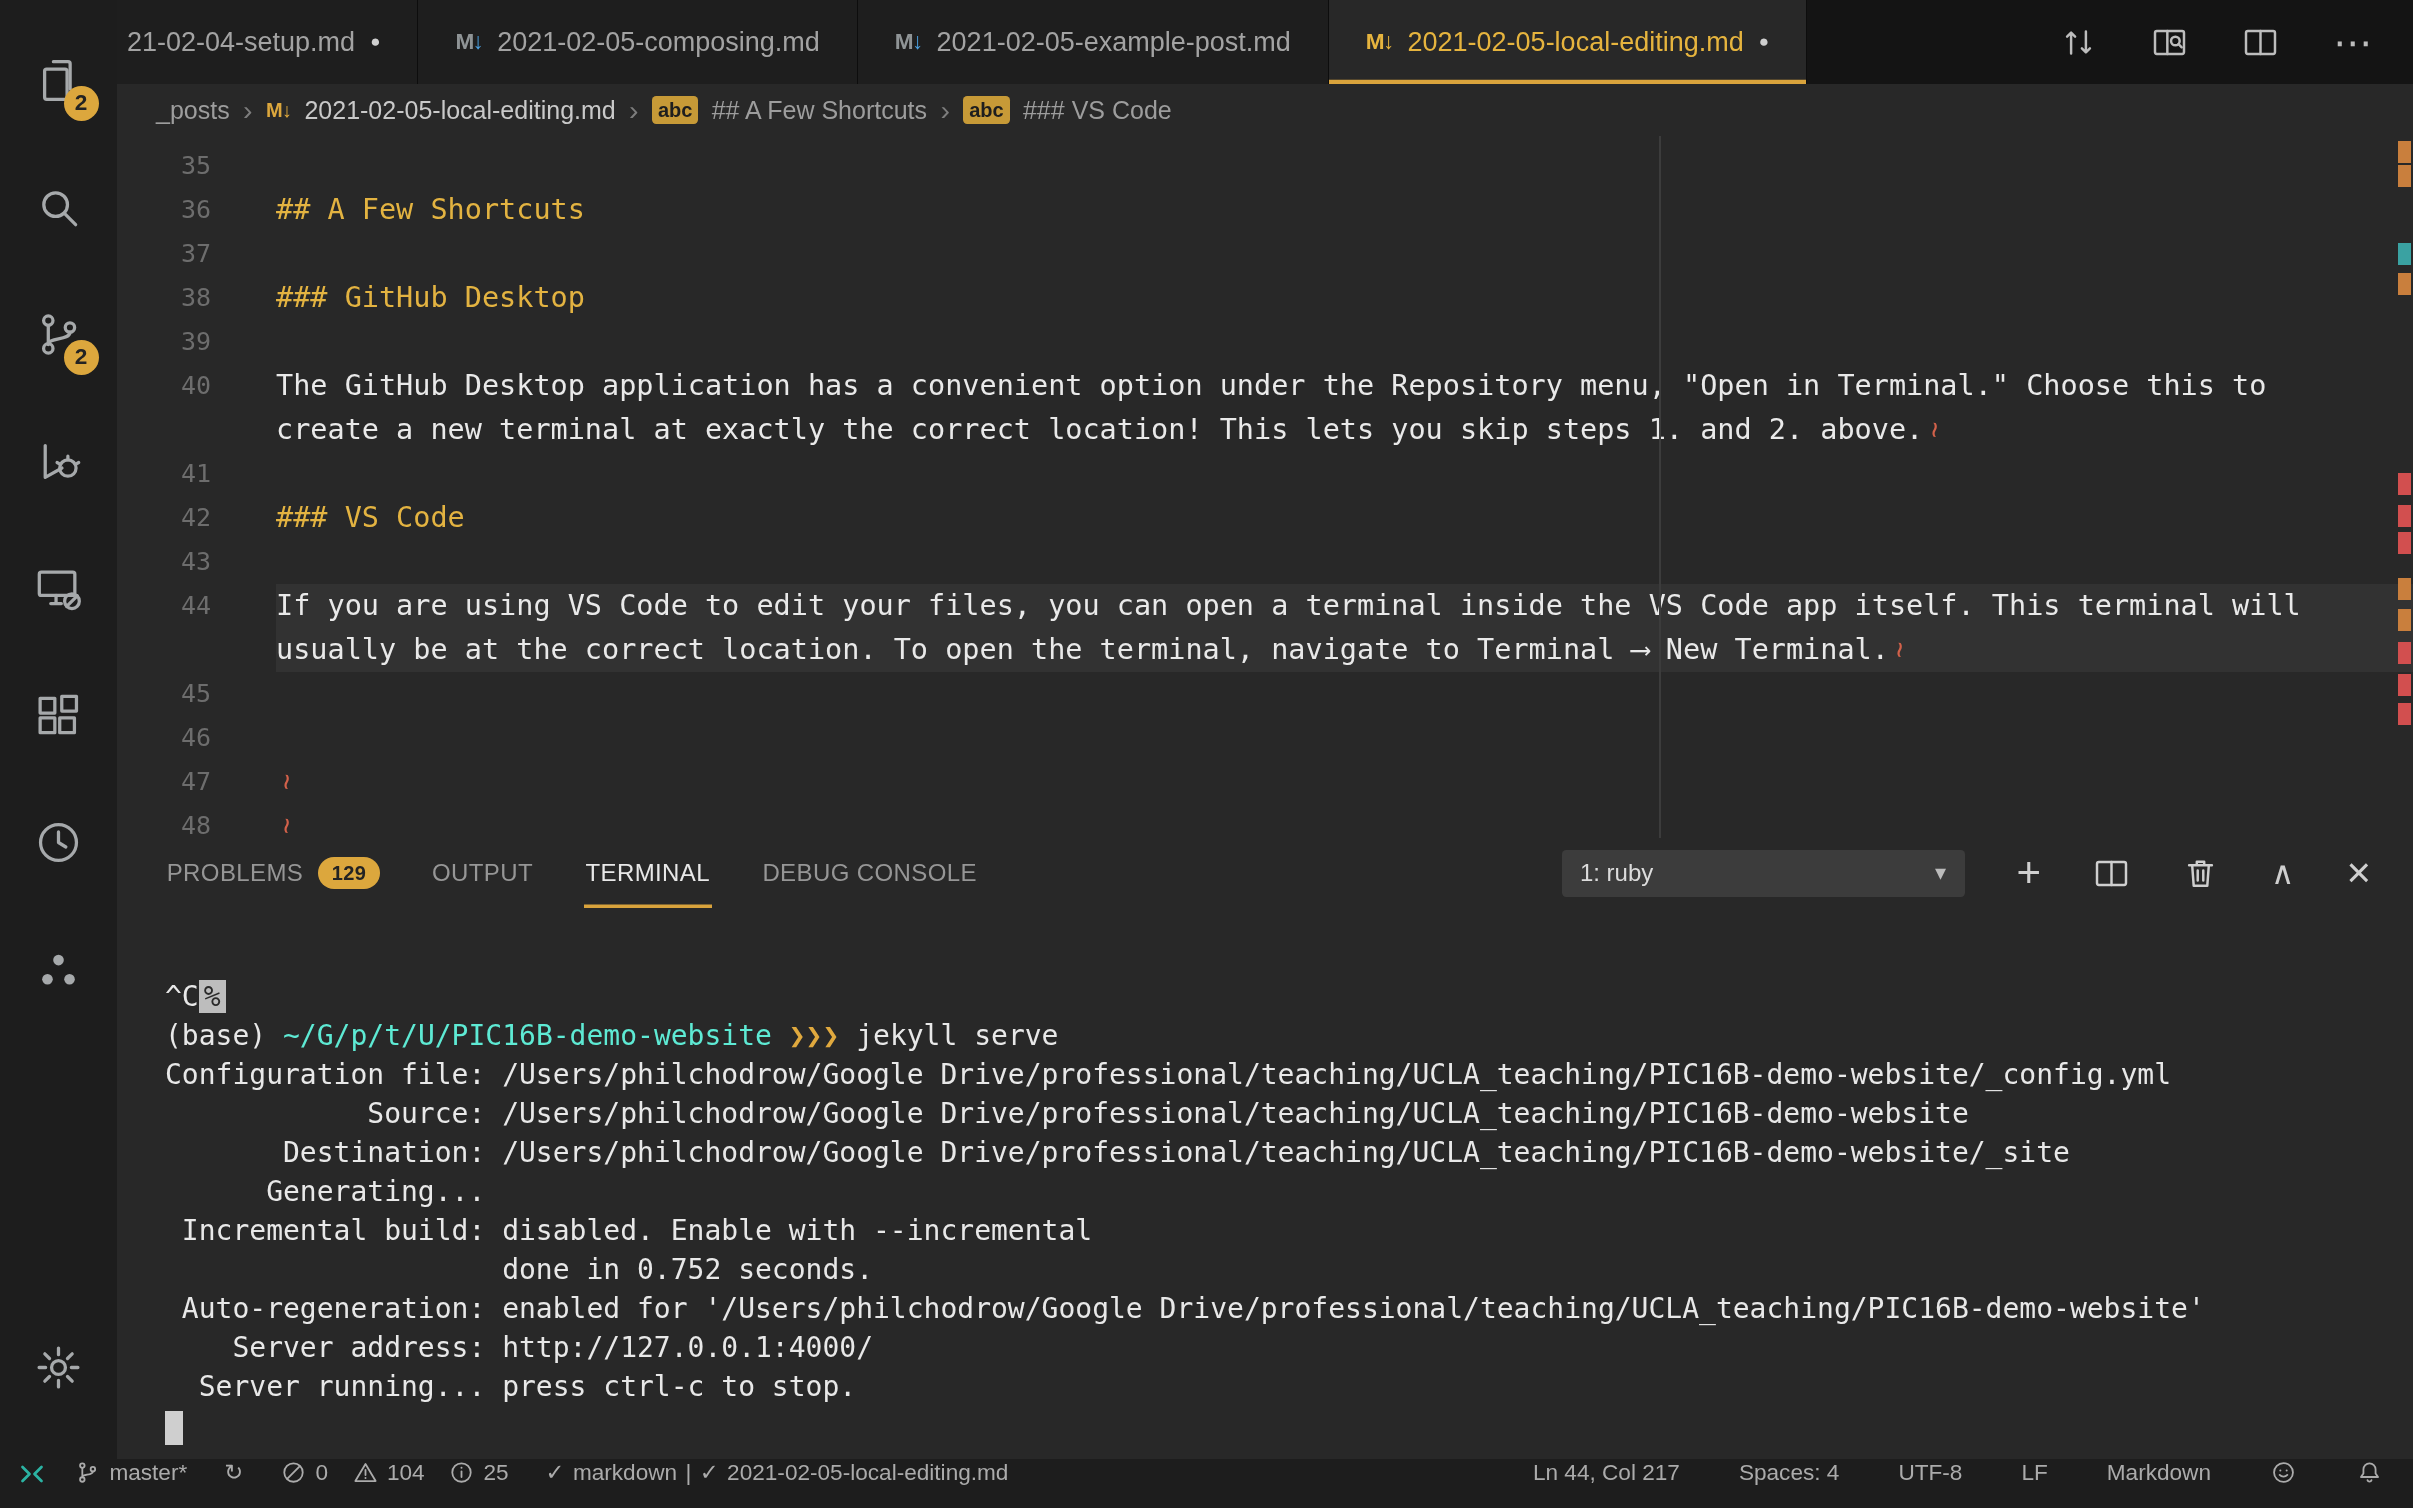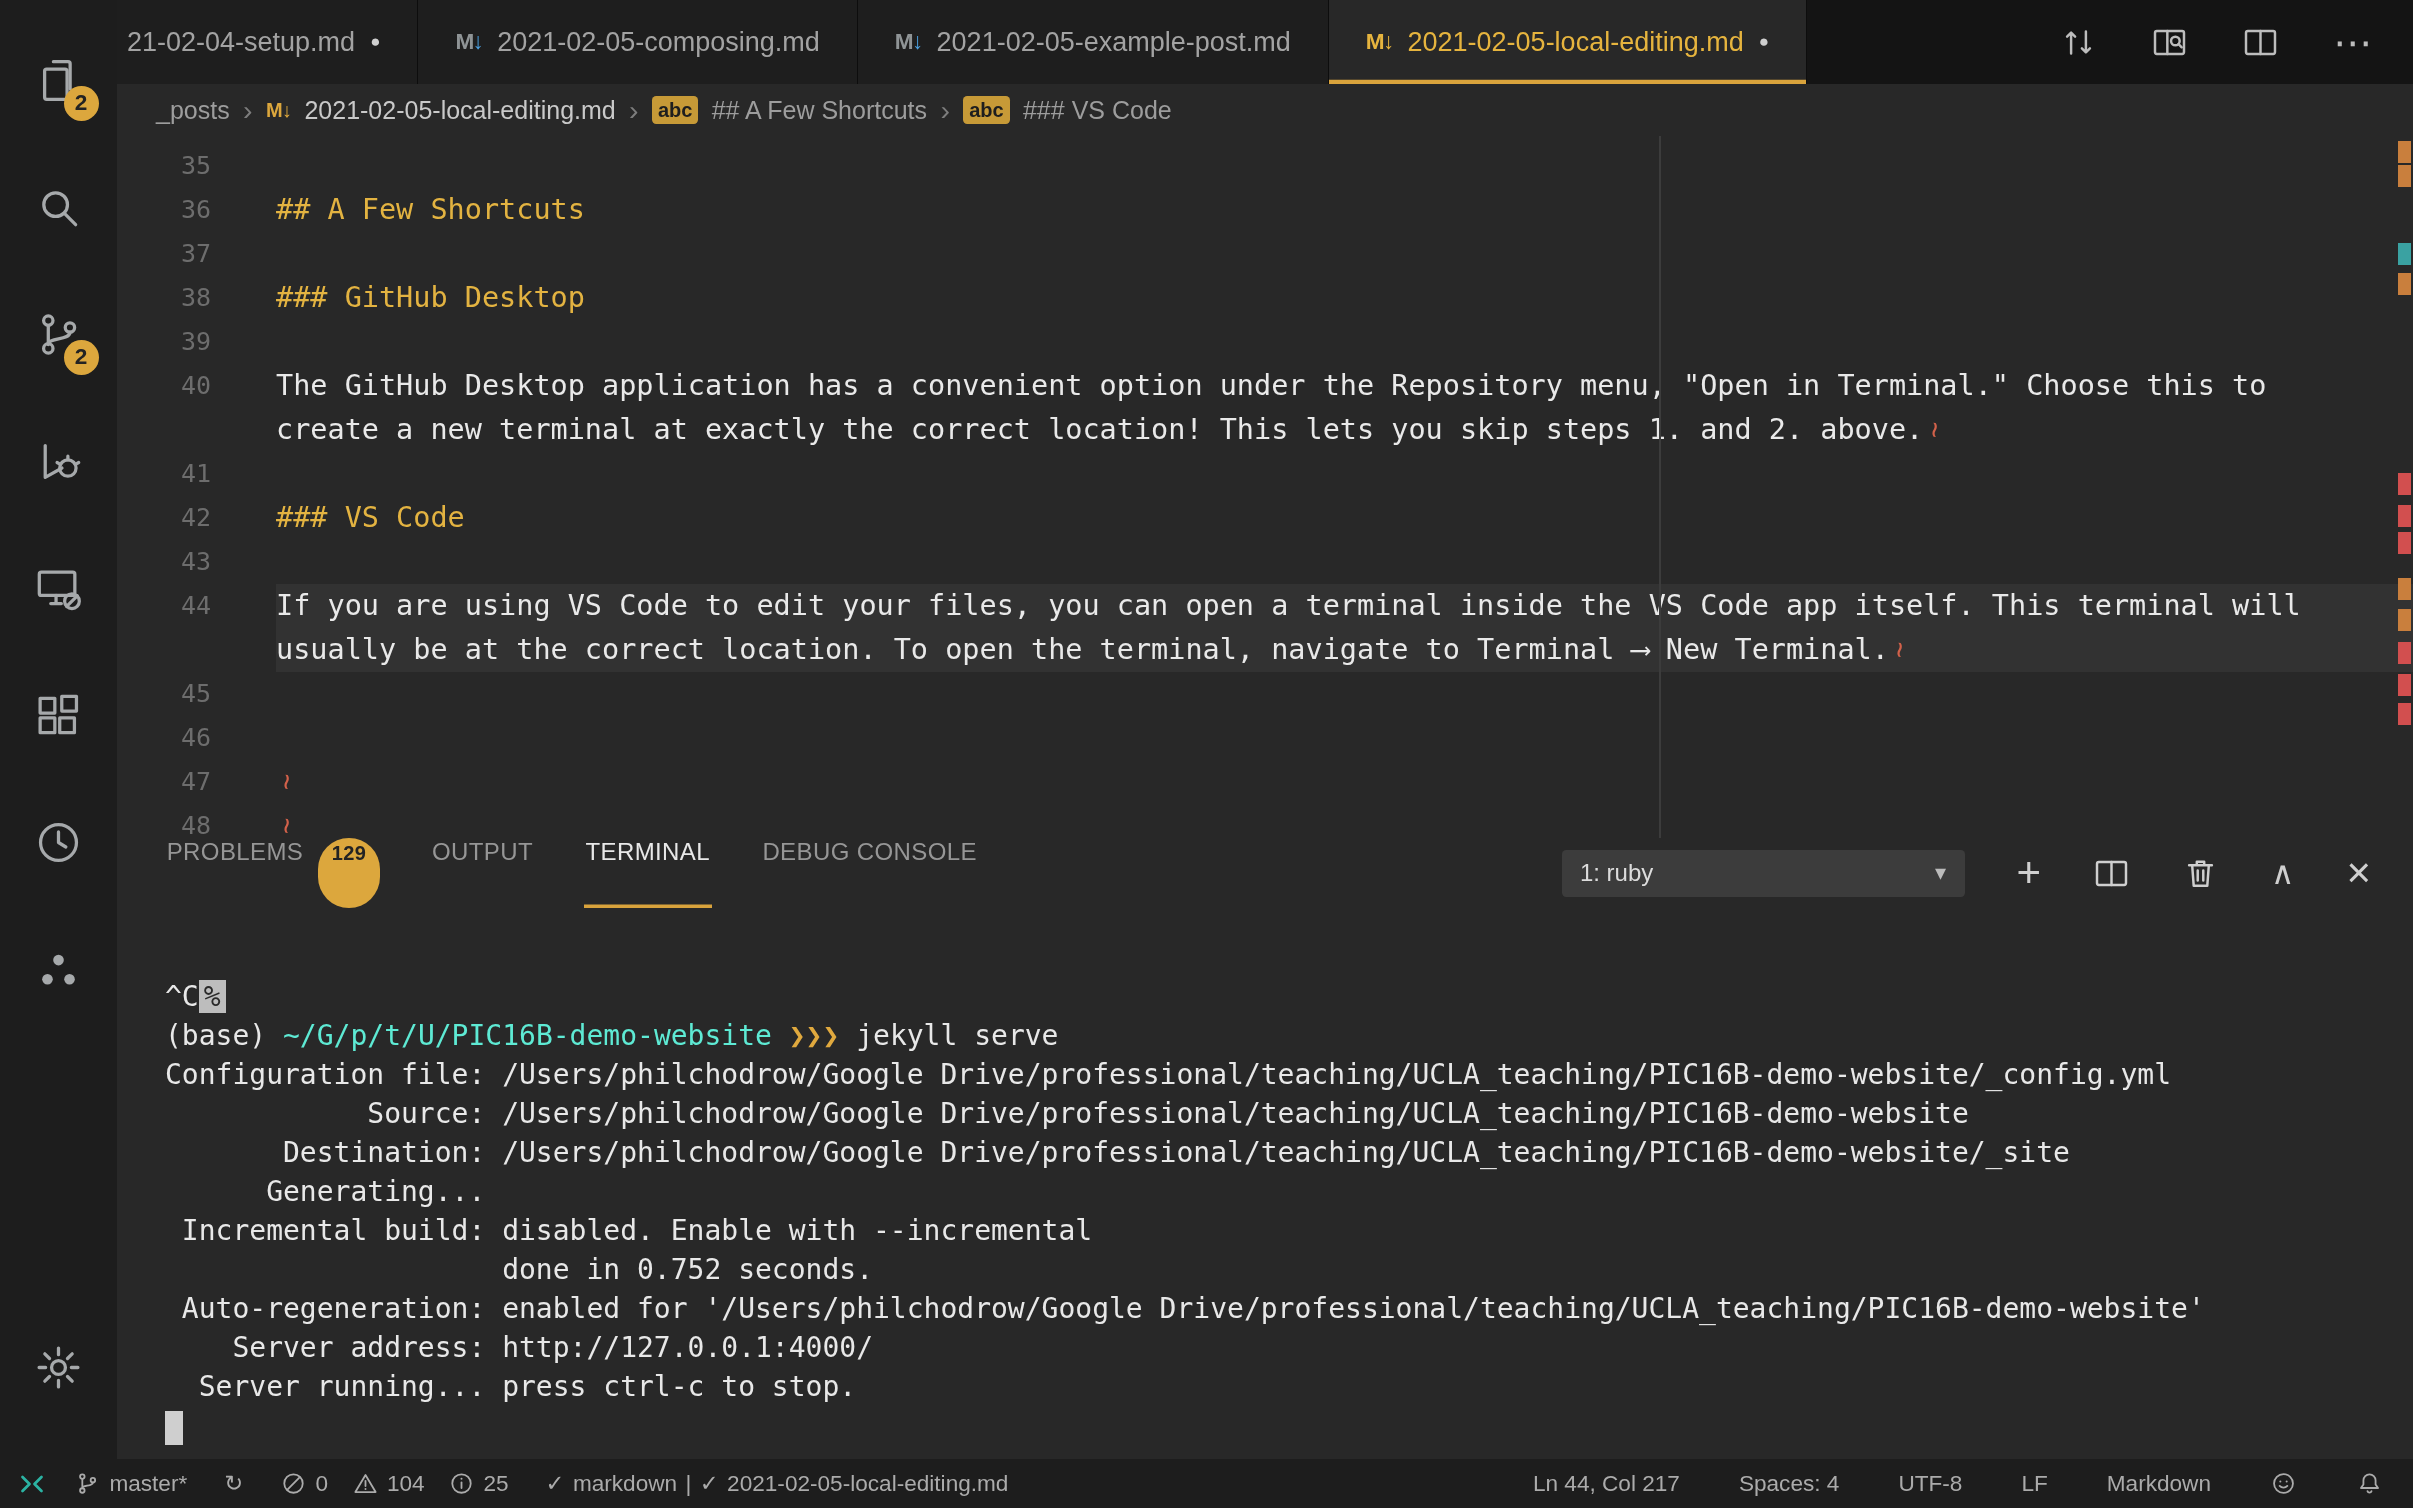--- a/index.html
+++ b/index.html
@@ -39,39 +39,39 @@
 .erow{display:flex;height:44px;position:relative;z-index:1;}
 .erow.cur{background:linear-gradient(to right,transparent 159px,#323232 159px);}
 .lnum{flex:0 0 159px;text-align:right;padding-right:65px;color:#6d6d6d;font-family:"DejaVu Sans Mono",monospace;font-size:25px;line-height:44px;}
 .ltext{font-family:"DejaVu Sans Mono",monospace;font-size:28.5px;line-height:44px;color:#e9e9e9;white-space:pre;}
 .ltext.hl{color:#e3b341;}
 .eol{display:inline-block;color:#d2614a;font-family:"DejaVu Sans Mono",monospace;font-size:27px;line-height:44px;transform:rotate(95deg);margin-left:3.4px;}
 .ovr{position:absolute;top:0;bottom:0;right:0;width:18.4px;z-index:4;}
 .ov-mark{position:absolute;right:1.7px;width:13.4px;height:22px;}
 
 .panelbar{flex:0 0 70px;height:70px;background:#282828;display:flex;align-items:center;padding:0 42px 0 48px;}
-.ptab{height:100%;display:flex;gap:15px;margin-right:49px;color:#969696;font-size:24px;letter-spacing:0.4px;padding:0 1.7px;white-space:nowrap;}
+.ptab{height:100%;display:flex;align-items:center;gap:15px;margin-right:49px;color:#969696;font-size:24px;letter-spacing:0.4px;padding:0 1.7px;white-space:nowrap;}
 .ptab.active{color:#e8e8e8;box-shadow:inset 0 -3.4px 0 #d9a33c;}
 .pbadge{background:#dca73d;color:#232323;font-size:20px;font-weight:bold;border-radius:837px;padding:4.2px 13.4px;}
 .panel-right{margin-left:auto;display:flex;align-items:center;gap:52px;color:#cfcfcf;}
 .shell-select{width:403px;height:47px;background:#3c3c3c;border-radius:4.2px;display:flex;align-items:center;padding:0 18.4px;font-size:24px;color:#dcdcdc;}
 .shell-select .chev{margin-left:auto;font-size:22px;color:#bbb;}
 .picon{display:flex;align-items:center;justify-content:center;}
 .picon svg{width:37px;height:37px;}
 .picon.txt{font-size:42px;font-weight:300;line-height:1;}
 .picon.caret{font-size:32px;font-weight:400;}
 
 .terminal{flex:1;background:#282828;padding:69px 0 0 48px;overflow:hidden;}
 .tline{font-family:"DejaVu Sans Mono",monospace;font-size:28px;line-height:39px;color:#e8e8e8;white-space:pre;}
 .tpath{color:#5eead4;}
 .tchev{color:#e0a93e;}
 .tinv{background:#bdbdbd;color:#2a2a2a;padding:0 5px;}
 .tcursor{display:inline-block;width:18.4px;height:34px;background:#cfcfcf;transform:translateY(5px);}
 
-.statusbar{flex:0 0 49px;height:49px;background:#1d1d1d;display:flex;align-items:center;color:#ababab;font-size:22.6px;padding-right:30px;}
+.statusbar{flex:0 0 49px;height:49px;background:#1d1d1d;display:flex;align-items:flex-start;color:#ababab;font-size:22.6px;padding-right:30px;}
 .sb-item{display:flex;align-items:center;gap:8.4px;margin-right:37px;white-space:nowrap;}
 .sb-item svg{width:27px;height:27px;}
 .sb-gap{margin-left:15px;}
 .sb-remote{width:64px;display:flex;justify-content:center;align-items:center;color:#2bb3a3;margin-right:10px;}
 .sb-remote svg{width:30px;height:30px;stroke-width:2.2;}
 .sb-right{margin-left:auto;display:flex;align-items:center;gap:59px;}
 .sb-right .sb-item{margin-right:0;gap:8.4px;}
 </style>
 </head>
 <body>

